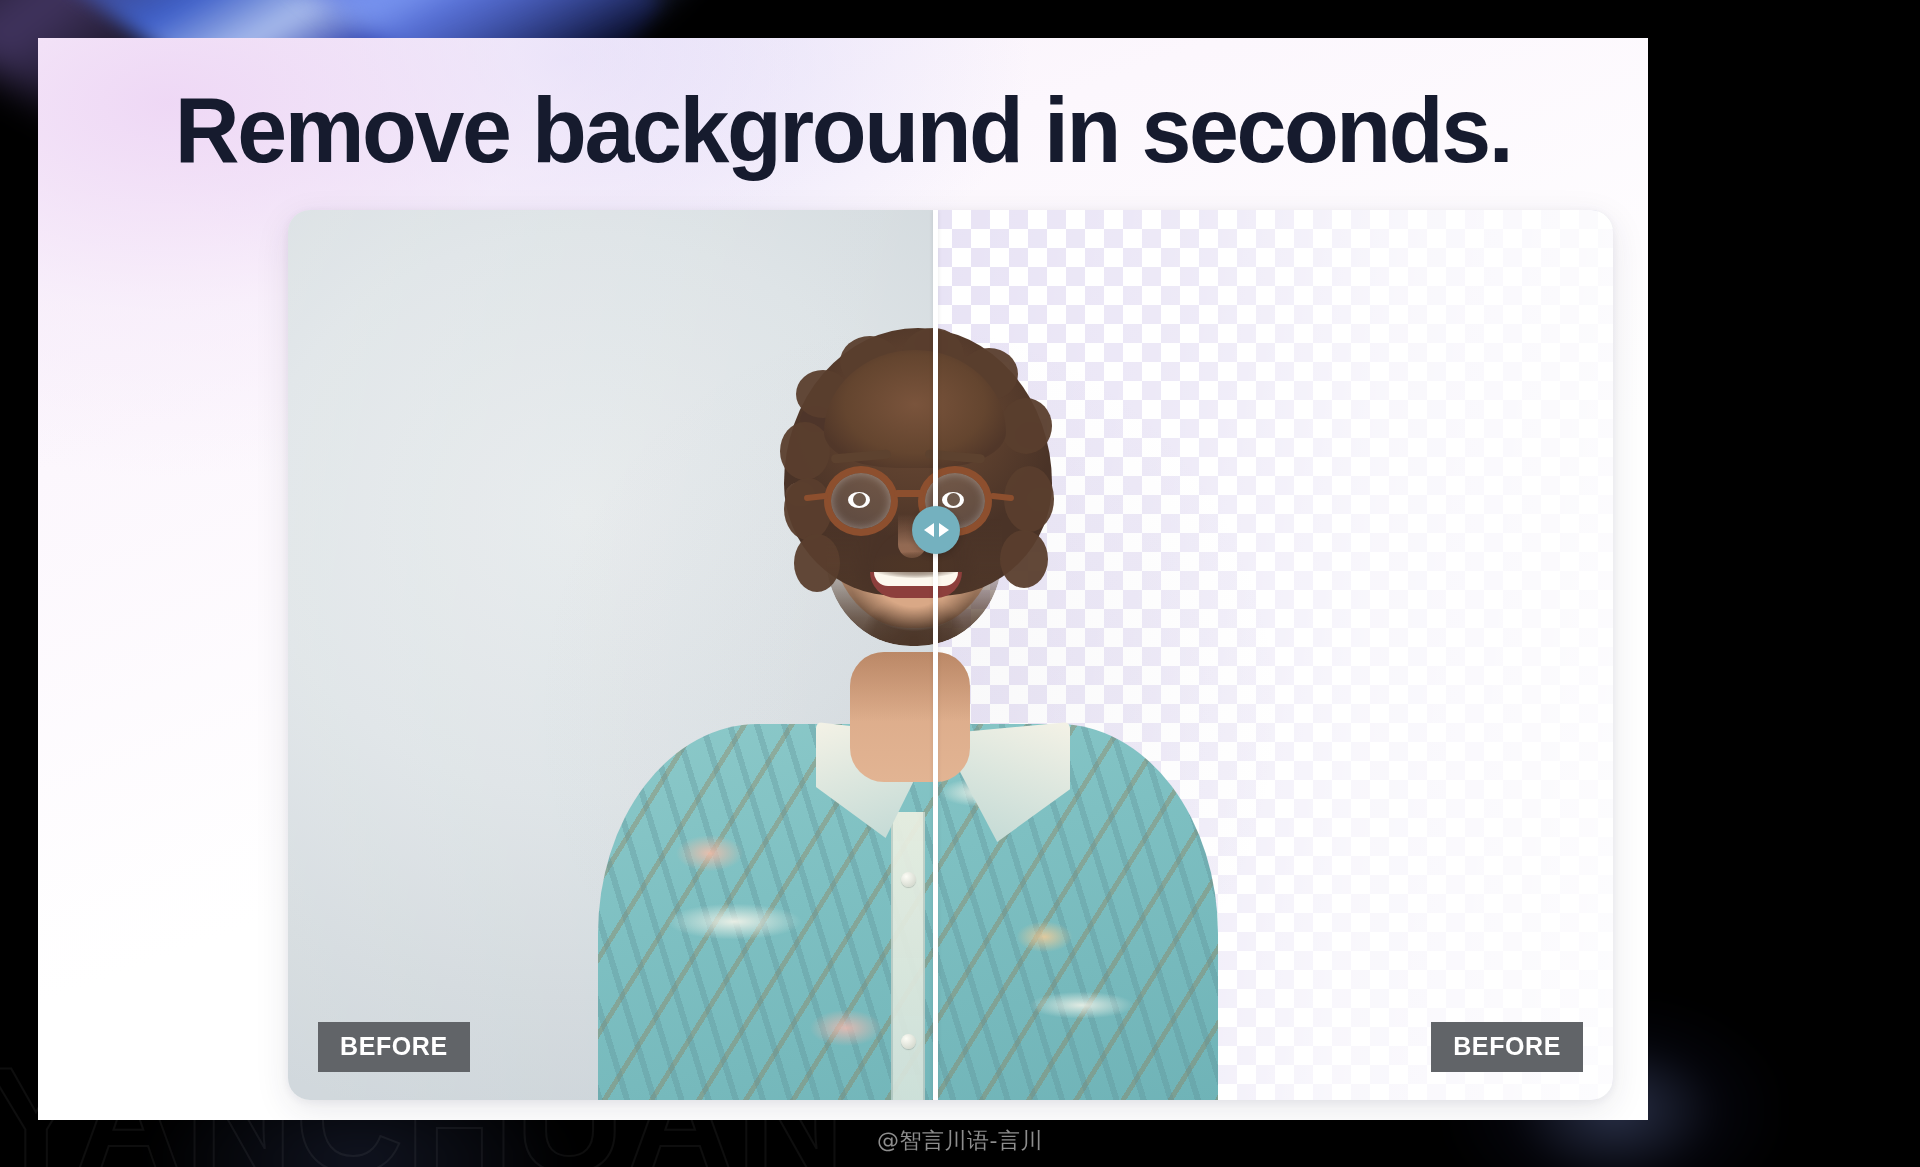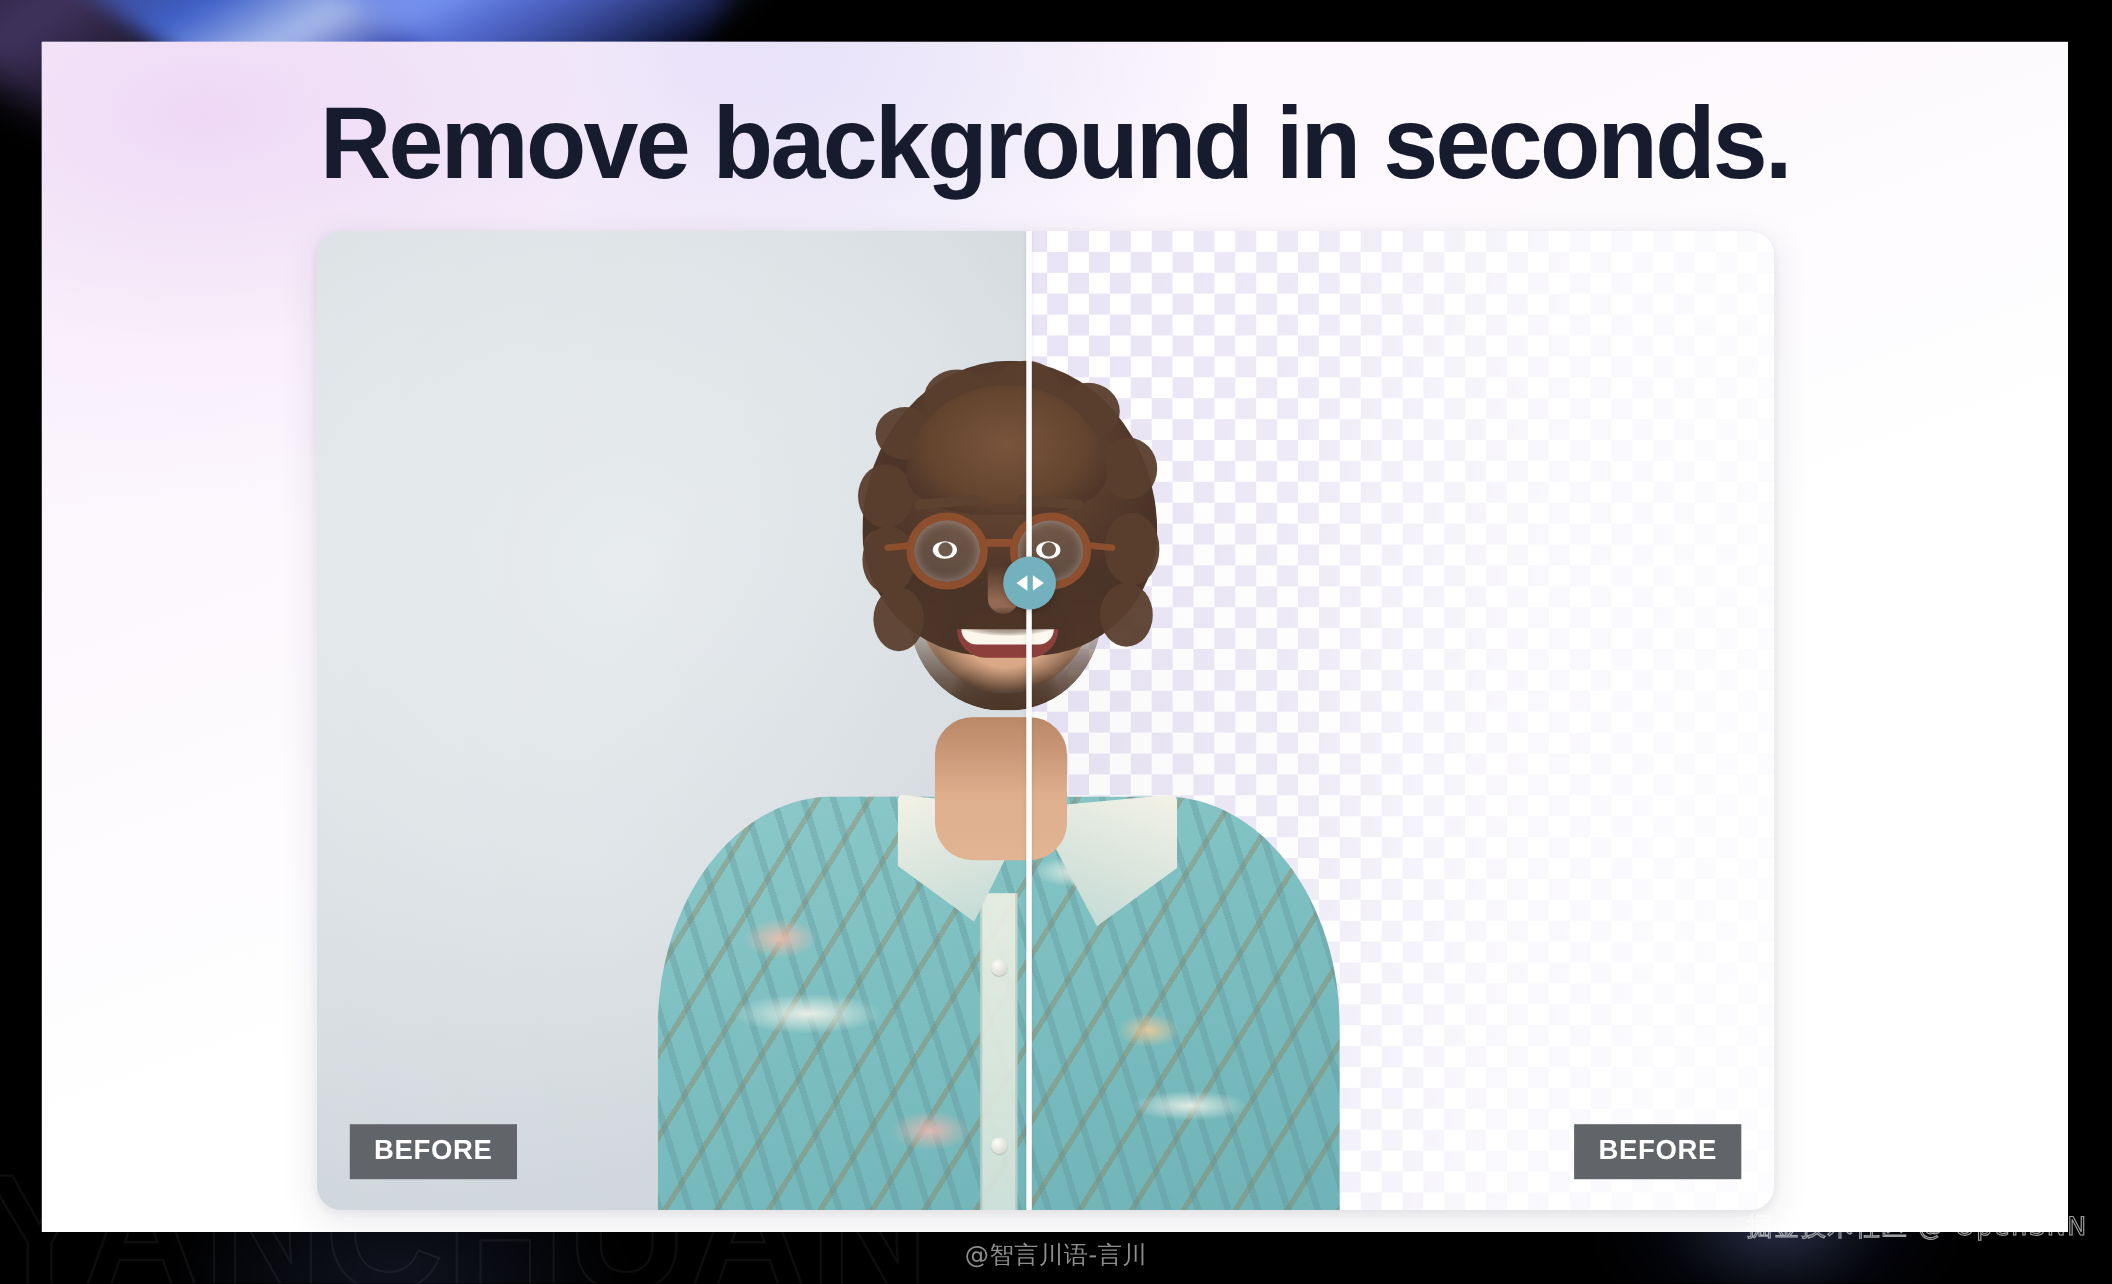--- a/index.html
+++ b/index.html
@@ -87,21 +87,21 @@
     -webkit-text-stroke:2px rgba(255,255,255,0.055);
     white-space:nowrap;
     pointer-events:none;
     line-height:1;
   }
 
   
   #card {
     position:absolute;
     left:38px; top:38px;
-    width:1842px; height:1082px;
+    width:1610px; height:1082px;
     background:
       radial-gradient(900px 520px at 8% 6%, rgba(238,215,245,0.95) 0%, rgba(246,235,250,0.55) 40%, rgba(255,255,255,0) 72%),
       radial-gradient(700px 420px at 33% 2%, rgba(222,218,248,0.85) 0%, rgba(255,255,255,0) 66%),
       linear-gradient(160deg, #f7eef9 0%, #fcf7fd 26%, #ffffff 58%, #ffffff 100%);
     overflow:hidden;
   }
 
   
   #headline {
     position:absolute;
@@ -463,15 +463,14 @@
         <span class="tri tri-r"></span>
       </div>
 
       <div class="badge" id="badge-before">BEFORE</div>
       <div class="badge" id="badge-after">BEFORE</div>
     </div>
   </div>
 
   <div class="caption-center">@智言川语-言川</div>
 
-  <div class="caption-right">掘金技术社区 @ OpenSNN</div>
 
 </div>
 
 </body></html>

